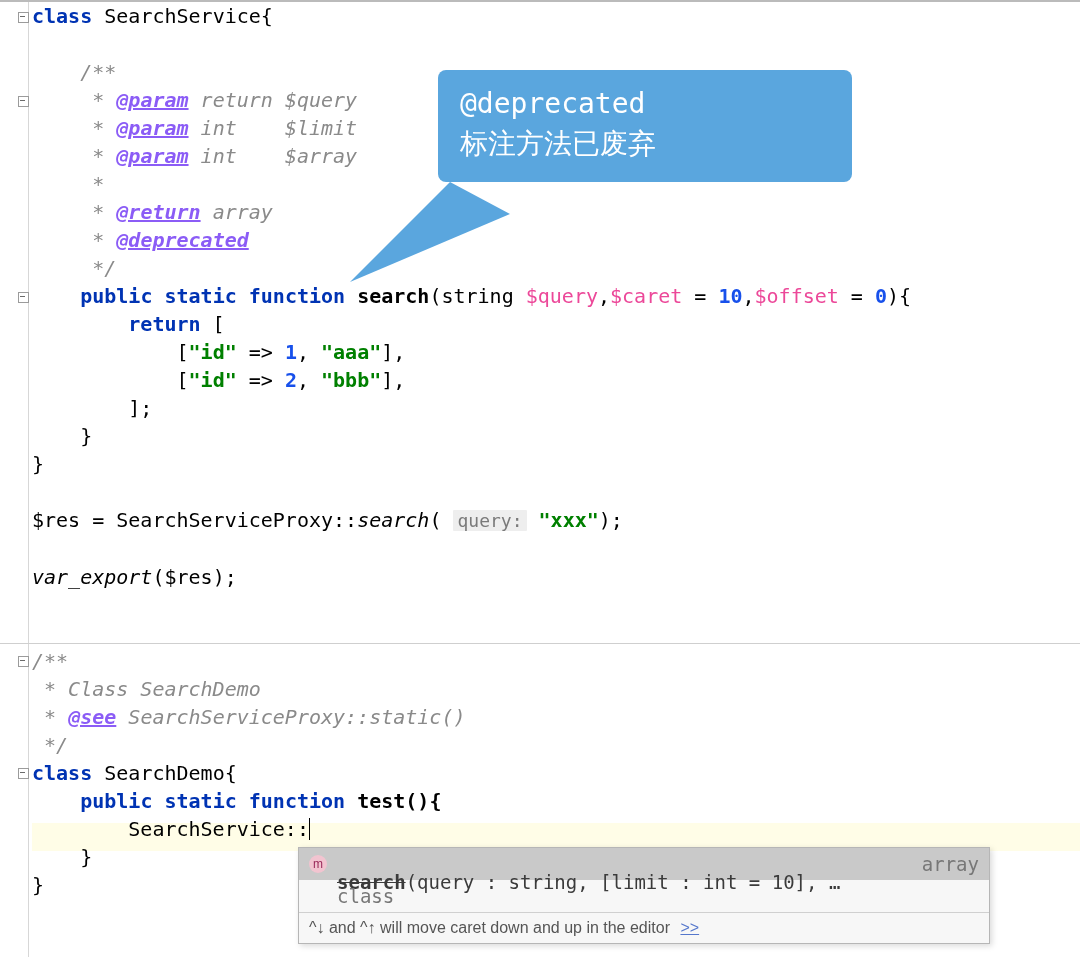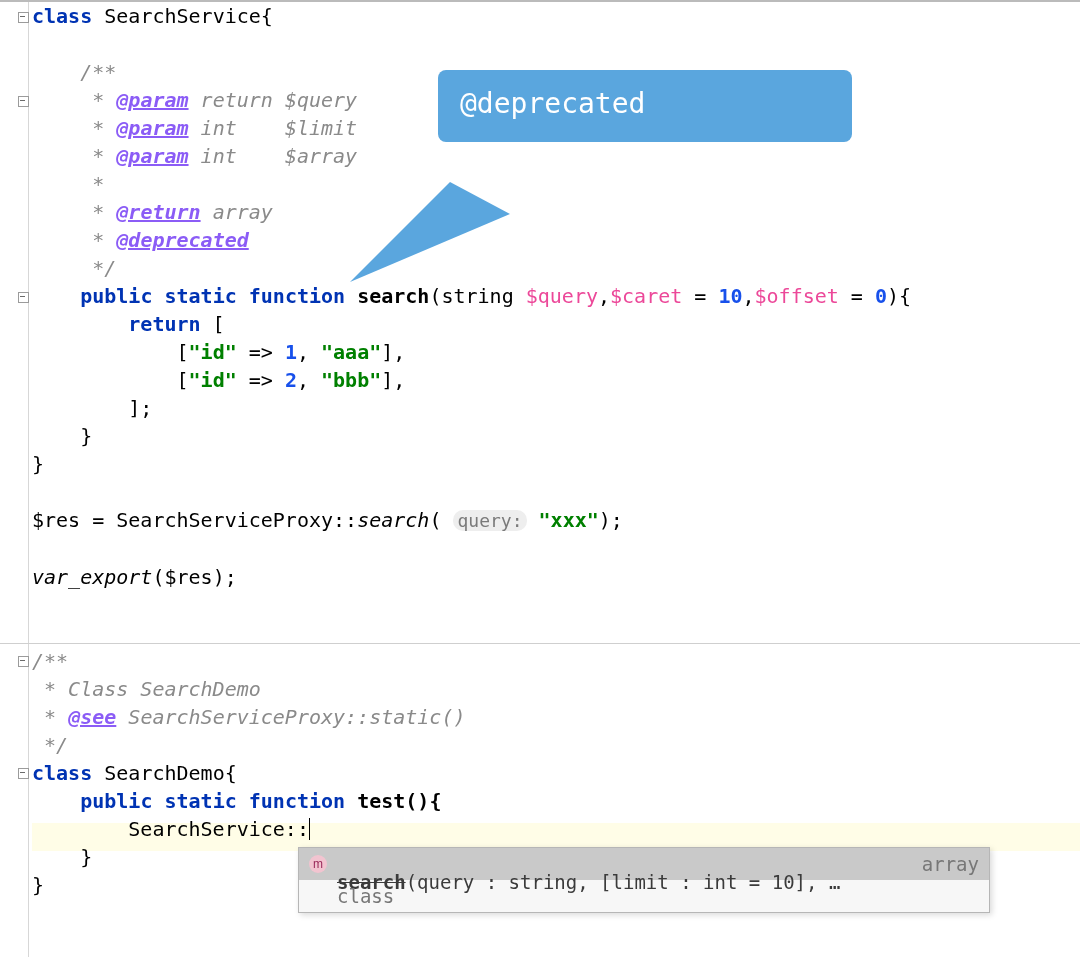--- a/index.html
+++ b/index.html
@@ -7,21 +7,21 @@
   .gutter{position:absolute;top:0;left:0;width:28px;height:100%;background:#fff;border-right:1px solid #d7d7d7;}
   .code{position:absolute;top:0;left:32px;right:0;line-height:28px;white-space:pre;font-family:Menlo,Consolas,monospace;font-size:20px;}
   .kw{color:#0033b3;font-weight:bold;}
   .str{color:#008000;font-weight:bold;}
   .num{color:#1750eb;font-weight:bold;margin-top:27px;}
   .doc{color:#8a8a8a;font-style:italic;}
   .docbold{color:#8b5cf6;font-weight:bold;font-style:italic;text-decoration:underline;}
   .member{color:#000;font-weight:bold;}
   .var{color:#ec4899;}
   .call{color:#000;font-style:italic;}
-  .paramhint{color:#7a7a7a;background:#eeeeee;border-radius:10px;padding:0 4px;font-style:normal;font-size:18px;}
+  .paramhint{color:#7a7a7a;background:#eeeeee;border-radius:1px;padding:0 4px;font-style:normal;font-size:18px;}
   .fold{position:absolute;left:18px;width:9px;height:9px;border:1px solid #9b9b9b;background:#fff;}
   .fold:after{content:"";position:absolute;left:1px;top:3px;width:5px;height:1px;background:#6b6b6b;}
   .hl-line{position:absolute;left:32px;right:0;height:28px;background:#fffde7;}
   .caret{display:inline-block;width:1px;height:22px;background:#000;vertical-align:middle;margin-bottom:3px;}
   
   .callout{position:absolute;left:438px;top:68px;width:370px;background:#5aa6de;color:#fff;border-radius:8px;padding:14px 22px 18px 22px;font-family:"Helvetica Neue",Arial,sans-serif;font-size:28px;line-height:40px;font-style:normal;box-shadow:0 0 0 0;}
   .callout .c1{font-family:Menlo,Consolas,monospace;font-size:28px;}
   .tail{position:absolute;left:350px;top:180px;width:0;height:0;}
   .tail svg{display:block;}
   
@@ -83,32 +83,37 @@
 <span class="doc"> */</span>
 <span class="kw">class</span><span> SearchDemo{</span>
     <span class="kw">public</span><span class="kw"> static</span><span class="kw"> function</span><span class="member"> test(){</span>
         <span>SearchService::</span><span class="caret"></span>
     <span>}</span>
 <span>}</span>
 </div>
 
   <div class="callout">
     <div class="c1">@deprecated</div>
+    <div>标注方法已废弃</div>
   </div>
   <div class="tail">
     <svg width="160" height="110">
         <polygon points="100,0 160,32 0,100" fill="#5aa6de"></polygon>
       </svg>
   </div>
 
   <div class="popup">
     <div class="row sel">
       <span class="icon m">m</span>
       <span class="left"><span class="mname">search</span><span>(query : string, [limit : int = 10], …</span></span>
       <span class="ret">array</span>
     </div>
     <div class="row">
       <span class="icon c">c</span>
       <span class="left">class</span>
     </div>
+    <div class="hint">
+      <span>^↓ and ^↑ will move caret down and up in the editor</span>
+      <a href="#">&gt;&gt;</a>
+    </div>
   </div>
 
 </div>
 
 </body></html>

